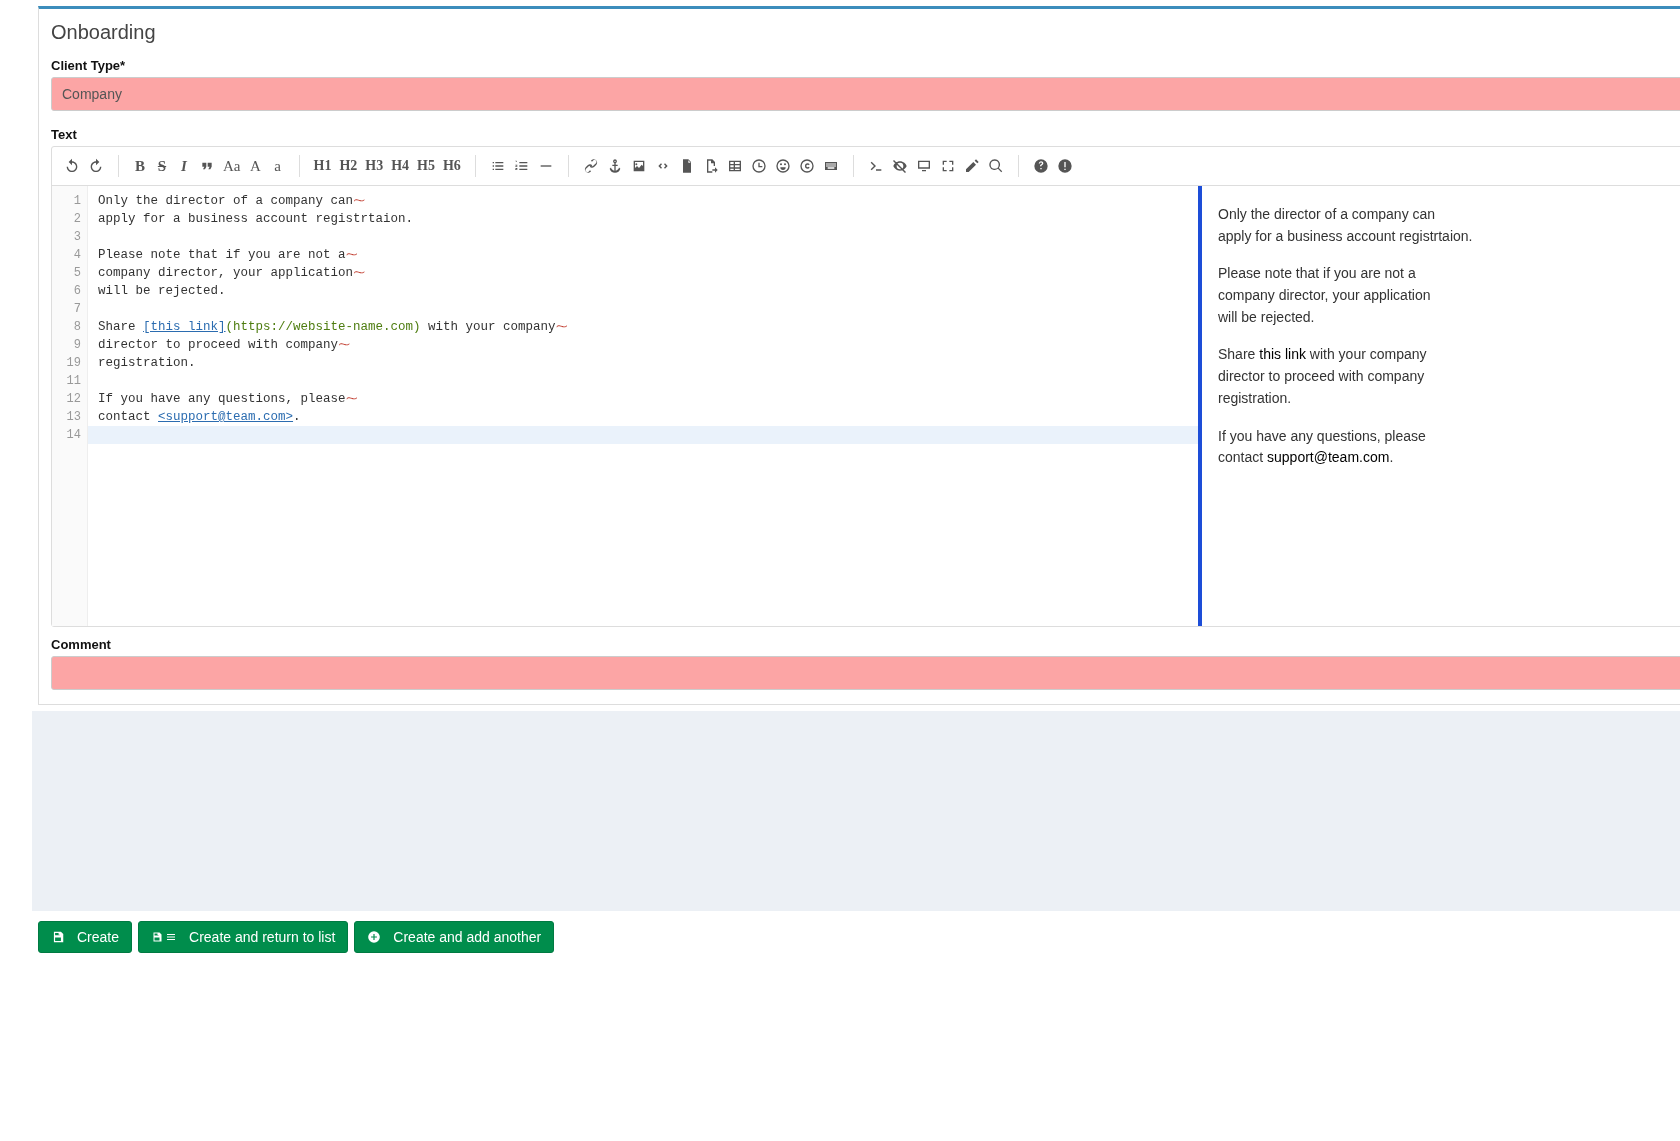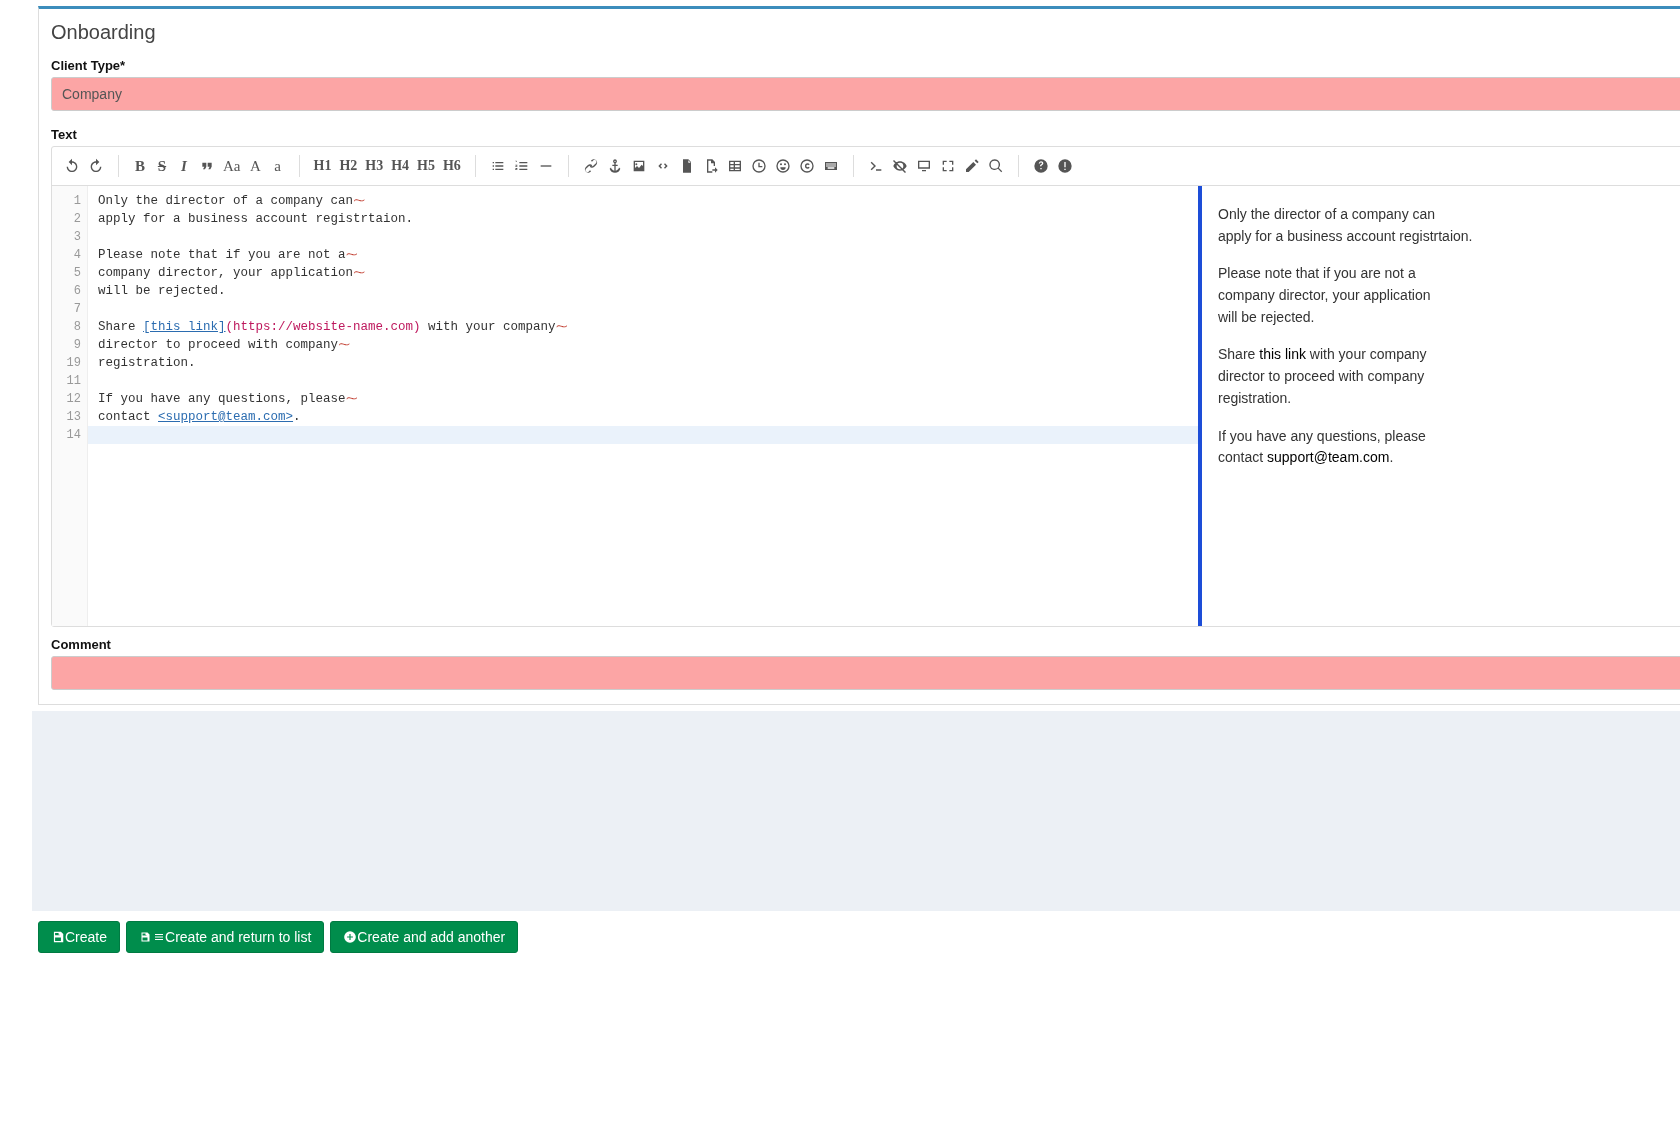--- a/index.html
+++ b/index.html
@@ -79,21 +79,21 @@
     line-height: 18px;
     color: #333;
     white-space: pre;
     position: relative;
     border-right: 4px solid #1d4ed8;
     overflow: hidden;
   }
   .code-line { height: 18px; }
   .code-line.current { background: #eaf2fb; margin: 0 -10px; padding: 0 10px; }
   .md-link-text { color: #2b6cb0; text-decoration: underline; }
-  .md-link-url { color: #be185d; }
+  .md-link-url { color: #4d7c0f; }
   .md-raw-link { color: #2b6cb0; text-decoration: underline; }
   .red-sq { color: #c0392b; }
 
   .preview {
     width: 490px;
     padding: 18px 20px 20px 16px;
     font-size: 14px;
     line-height: 1.55;
     color: #333;
   }
@@ -113,21 +113,21 @@
   }
   .btn-action {
     background: #008d4c;
     color: #fff;
     border: 1px solid #007a42;
     border-radius: 3px;
     padding: 7px 12px;
     font-size: 14px;
     display: inline-flex;
     align-items: center;
-    gap: 0;
+    gap: 12px;
     cursor: pointer;
   }
   .btn-action svg { width: 14px; height: 14px; fill: #fff; }
   .two-icons { display: inline-flex; gap: 2px; }
   .two-icons svg { width: 12px; height: 12px; }
 </style>
 </head>
 <body>
 
 <div class="page">

